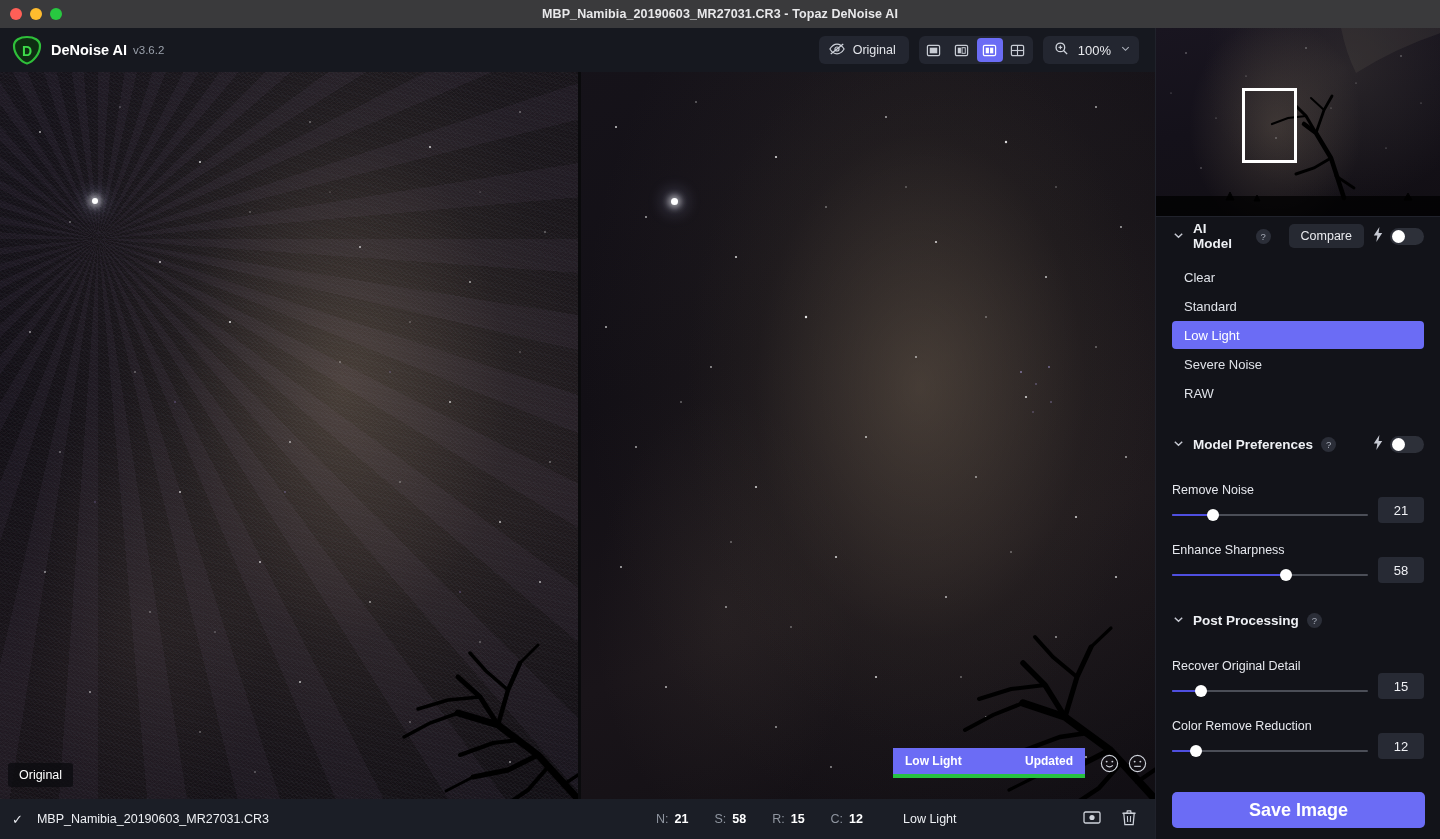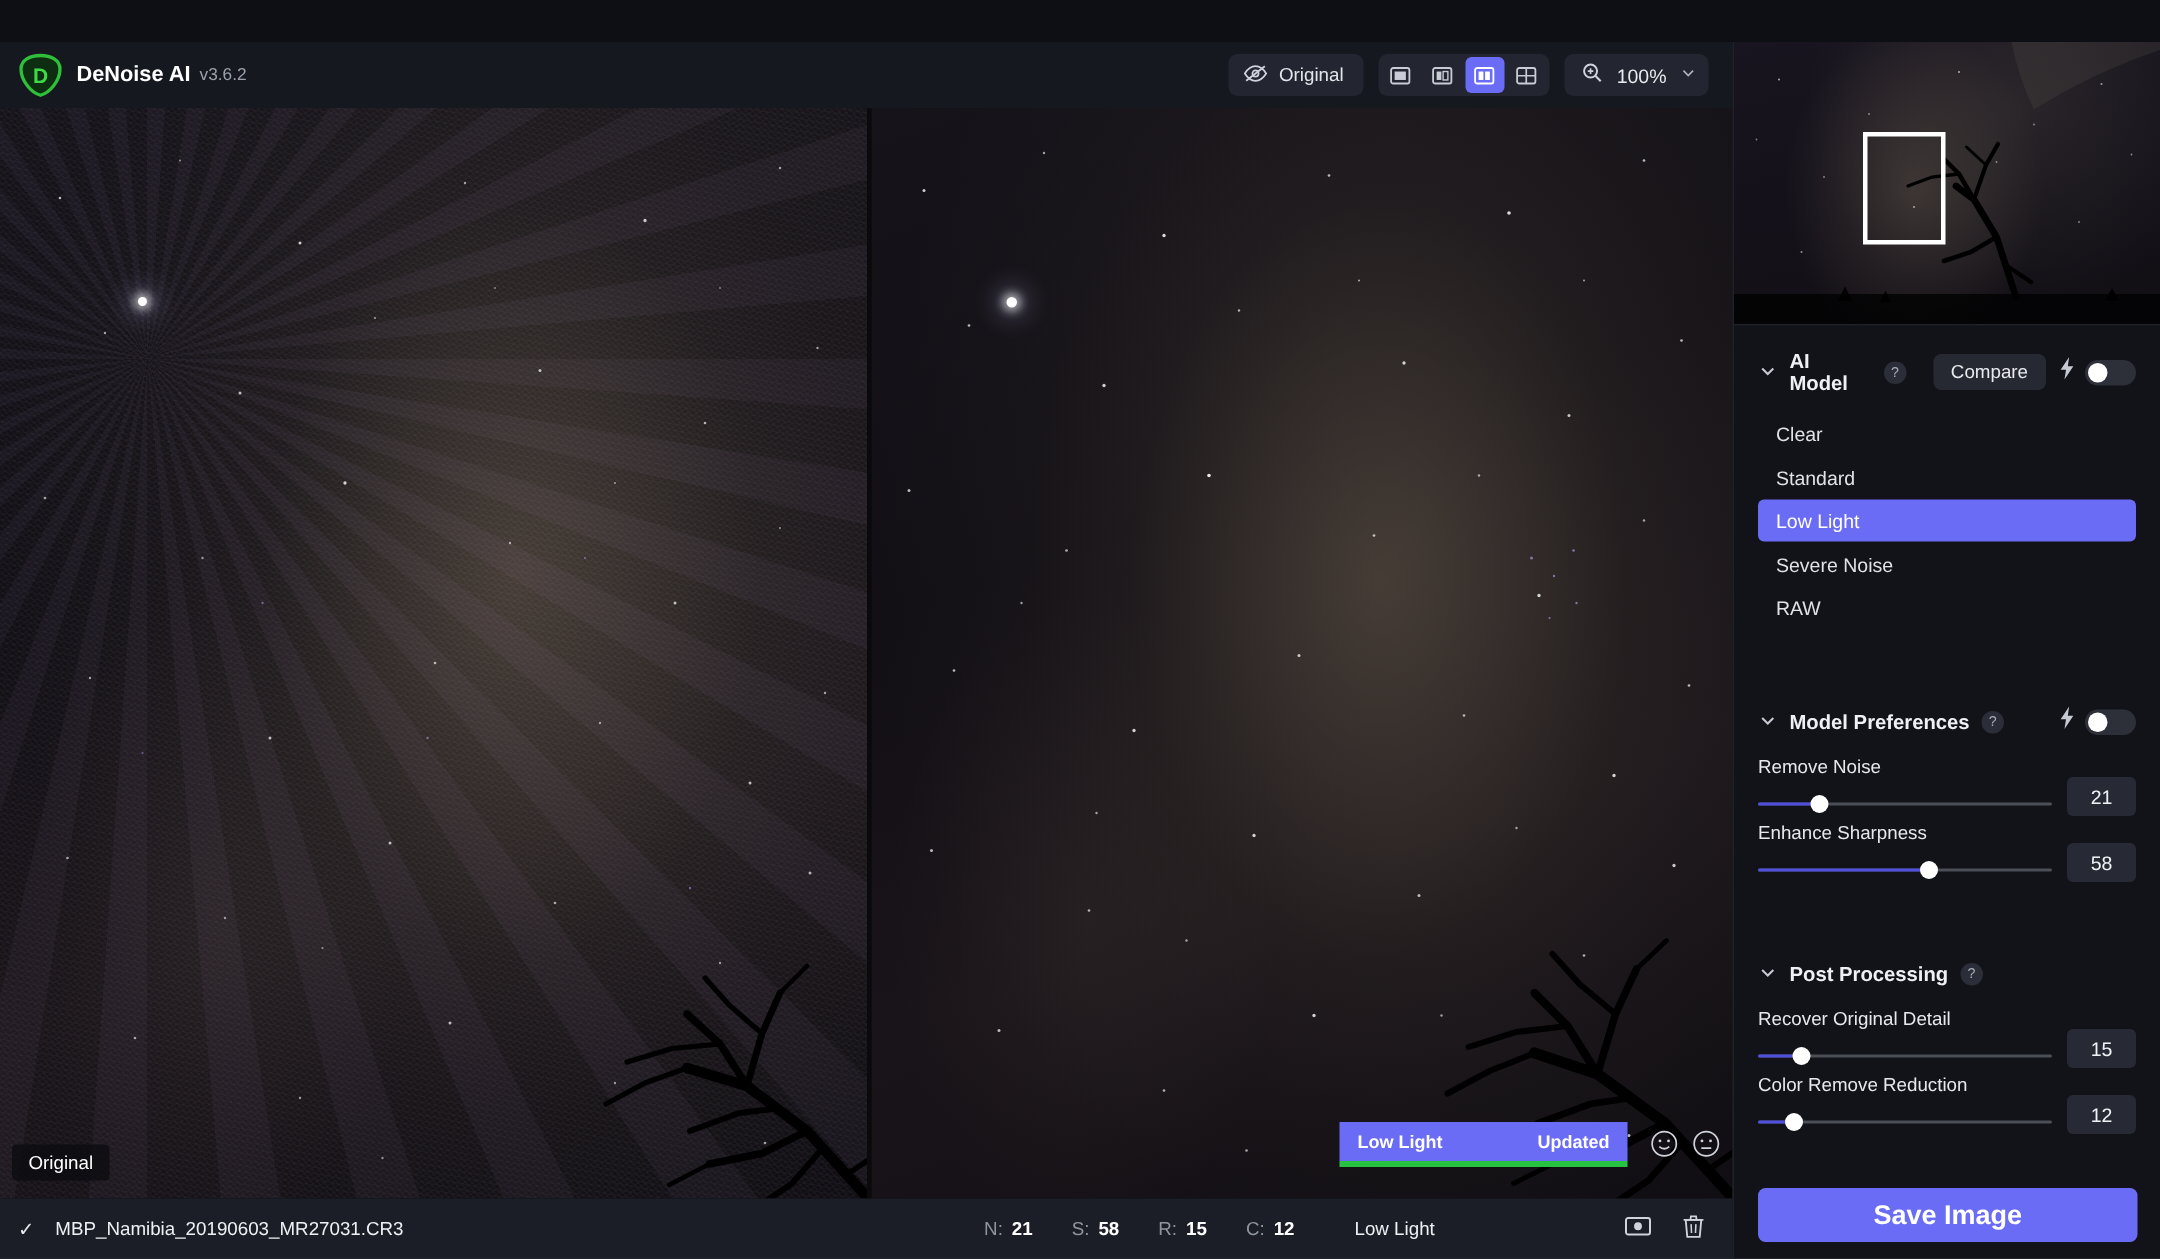--- a/index.html
+++ b/index.html
@@ -103,21 +103,21 @@
   }
   .navigator { position: relative; width: 285px; height: 189px; overflow: hidden; background: #0a0a0c; border-bottom: 1px solid #20222b; }
   .nav-sky { position: absolute; inset: 0;
     background:
       radial-gradient(ellipse 120px 150px at 42% 52%, rgba(125,110,92,.35), transparent 72%),
       radial-gradient(ellipse 200px 190px at 66% 22%, rgba(95,88,78,.28), transparent 70%),
       linear-gradient(168deg, #191520 0%, #14111a 45%, #120f14 100%);
   }
   .nav-rect { position: absolute; border: 3px solid #fff; }
 
-  .section { padding: 12px 16px; }
+  .section { padding: 0 16px; }
   .sec-head { display: flex; align-items: center; height: 38px; gap: 8px; }
   .chev { color: #c6c9d2; font-size: 13px; line-height: 1; }
   .sec-title { font-size: 13.5px; color: #eef0f4; font-weight: bold; }
   .help {
     width: 15px; height: 15px; border-radius: 50%; background: #2b2e38; color: #a8adb9;
     font-size: 9.5px; display: flex; align-items: center; justify-content: center;
   }
   .compare-btn {
     background: #262932; border-radius: 5px; color: #e9eaee; font-size: 12.5px;
     padding: 5px 12px; margin-left: 10px;
@@ -126,21 +126,21 @@
   .switch { width: 34px; height: 17px; border-radius: 9px; background: #2d3039; position: relative; }
   .switch .knob { position: absolute; left: 2px; top: 2px; width: 13px; height: 13px; border-radius: 50%; background: #fff; }
 
   .model-list { margin-top: 8px; }
   .model-item {
     height: 28px; display: flex; align-items: center; padding: 0 12px;
     font-size: 13px; color: #dfe2e8; border-radius: 4px; margin-bottom: 1px;
   }
   .model-item.selected { background: #6b6cf5; color: #fff; }
 
-  .ctrl { margin-top: 2px; }
+  .ctrl { margin-top: 18px; }
   .ctrl-row { display: flex; align-items: flex-start; gap: 10px; }
   .ctrl-left { flex: 1; padding-top: 2px; }
   .ctrl-label { font-size: 12.5px; color: #e6e8ee; margin-bottom: 11px; }
   .slider { position: relative; height: 14px; }
   .track { position: absolute; top: 6px; left: 0; right: 0; height: 2px; background: #4b4e57; border-radius: 1px; }
   .fill { position: absolute; top: 6px; left: 0; height: 2px; background: #4f4fe0; border-radius: 1px; }
   .thumb { position: absolute; top: 1px; width: 12px; height: 12px; border-radius: 50%; background: #fff; transform: translateX(-6px); }
   .numbox {
     width: 46px; height: 26px; background: #272a34; border-radius: 4px;
     display: flex; align-items: center; justify-content: center;
@@ -165,20 +165,28 @@
   .stat .k { color: #8f959f; }
   .stat .v { color: #fff; font-weight: bold; }
   .status-model { margin-left: 40px; color: #eef0f4; font-size: 12.5px; width: 180px; }
   .status-icons { display: flex; gap: 20px; margin-left: 0; margin-right: 18px; }
 </style>
 </head>
 <body>
 
 <div id="app">
 
+  <div class="titlebar">
+    <div class="traffic">
+      <div class="dot red"></div>
+      <div class="dot yellow"></div>
+      <div class="dot green"></div>
+    </div>
+    <div class="title-text">MBP_Namibia_20190603_MR27031.CR3 - Topaz DeNoise AI</div>
+  </div>
 
   <div class="toolbar">
     <div class="brand">
       <span class="logo">
         <svg width="30" height="30" viewBox="0 0 30 30">
           <path d="M15 2 C22 2 28 5 28 11 C28 19 21 27 15 28.5 C9 27 2 19 2 11 C2 5 8 2 15 2 Z" fill="#0e2e12" stroke="#2fbf3a" stroke-width="2.2"></path>
           <text x="15" y="20.5" font-family="'Liberation Sans',sans-serif" font-size="14" font-weight="bold" fill="#3ddb4a" text-anchor="middle">D</text>
         </svg>
       </span>
       <span class="brand-name">DeNoise AI</span>

